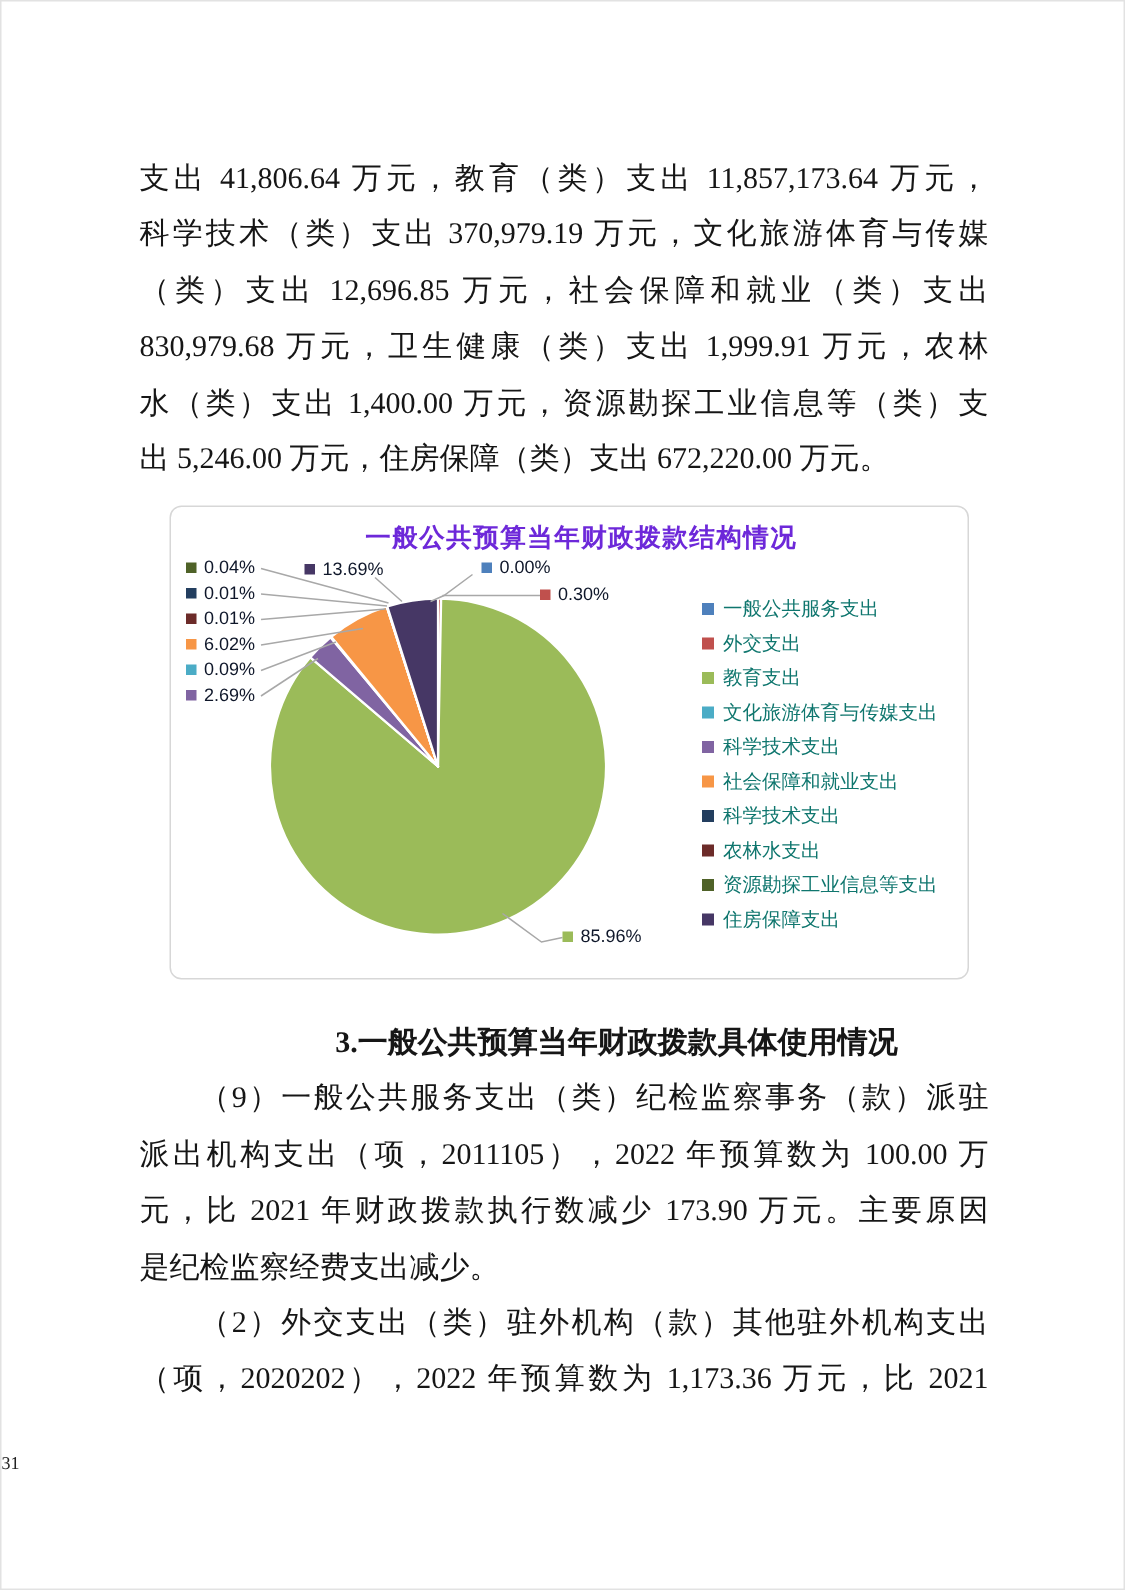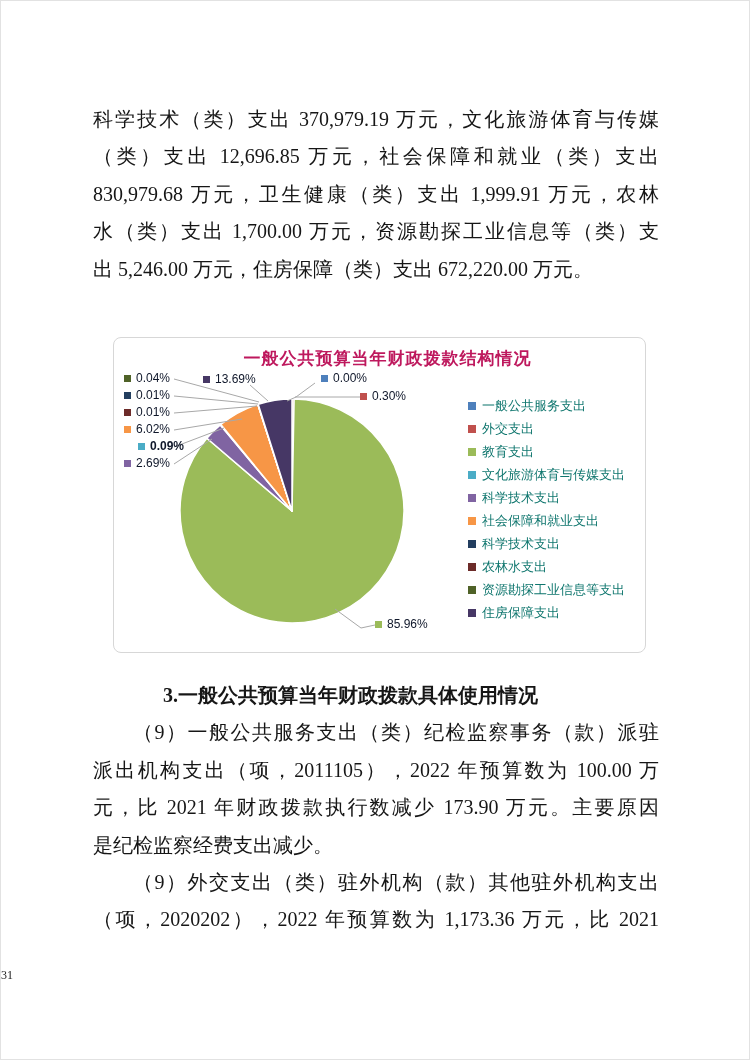--- a/index.html
+++ b/index.html
@@ -13,31 +13,31 @@
   .textblock{position:absolute;left:92px;width:566px;font-size:20px;}
   #para1{top:100px;}
   #section{top:676px;}
   .line{
     height:37.4px;line-height:37.4px;white-space:nowrap;
     text-align:justify;text-align-last:left;
   }
   .line.flush{white-space:normal;text-align-last:justify;}
   .line.indent{text-indent:40px;}
   .heading{
-    height:37.4px;line-height:37.4px;font-weight:bold;text-indent:70px;
+    height:37.4px;line-height:37.4px;font-weight:bold;text-indent:70px;text-align:center;
   }
   
   .chartbox{
     position:absolute;left:112px;top:336px;width:531px;height:314px;
     border:1px solid #d7d7d7;border-radius:8px;background:#fff;
     font-family:"Liberation Sans","DejaVu Sans",sans-serif;
   }
   .chart-title{
     position:absolute;top:9px;left:16px;right:0;text-align:center;
-    font-size:17px;font-weight:600;color:#be185d;letter-spacing:1px;
+    font-size:17px;font-weight:600;color:#6d28d9;letter-spacing:1px;
   }
   .chartbox svg{position:absolute;left:0;top:0;}
   .plabel{
     position:absolute;display:flex;align-items:center;
     font-size:12px;color:#0f172a;white-space:nowrap;
   }
   .plabel .sq{width:7px;height:7px;margin-right:5px;flex:none;}
   .legend{position:absolute;left:354px;top:56px;}
   .legend-item{
     height:23.1px;display:flex;align-items:center;
@@ -49,24 +49,25 @@
     position:absolute;left:0;right:0;top:967px;text-align:left;
     font-size:12px;color:#222;font-family:"Liberation Serif",serif;
   }
 </style>
 </head>
 <body>
 
 <div class="page">
 
   <div id="para1" class="textblock">
+      <div class="line flush">支出 41,806.64 万元，教育（类）支出 11,857,173.64 万元，</div>
       <div class="line flush">科学技术（类）支出 370,979.19 万元，文化旅游体育与传媒</div>
       <div class="line flush">（类）支出 12,696.85 万元，社会保障和就业（类）支出</div>
       <div class="line flush">830,979.68 万元，卫生健康（类）支出 1,999.91 万元，农林</div>
-      <div class="line flush">水（类）支出 1,700.00 万元，资源勘探工业信息等（类）支</div>
+      <div class="line flush">水（类）支出 1,400.00 万元，资源勘探工业信息等（类）支</div>
       <div class="line">出 5,246.00 万元，住房保障（类）支出 672,220.00 万元。</div>
     </div>
 
   <div class="chartbox">
     <div class="chart-title">一般公共预算当年财政拨款结构情况</div>
     <svg id="pie-svg" width="531" height="314" viewBox="0 0 531 314">
         <path d="M 178 173 L 178.00 61.00 A 112 112 0 0 1 180.11 61.02 Z" fill="#C0504D" stroke="#ffffff" stroke-width="1.5" stroke-linejoin="round"></path>
         <path d="M 178 173 L 180.11 61.02 A 112 112 0 1 1 92.88 100.21 Z" fill="#9BBB59" stroke="#ffffff" stroke-width="1.5" stroke-linejoin="round"></path>
         <path d="M 178 173 L 92.88 100.21 A 112 112 0 0 1 106.34 86.93 Z" fill="#8064A2" stroke="#ffffff" stroke-width="1.5" stroke-linejoin="round"></path>
         <path d="M 178 173 L 106.34 86.93 A 112 112 0 0 1 106.83 86.52 Z" fill="#4BACC6" stroke="#ffffff" stroke-width="1.5" stroke-linejoin="round"></path>
@@ -96,21 +97,21 @@
           <span>0.30%</span>
         </div>
         <div class="plabel" style="left: 261px; top: 279px;">
           <span class="sq" style="background: rgb(155, 187, 89);"></span>
           <span>85.96%</span>
         </div>
         <div class="plabel" style="left: 10px; top: 118px;">
           <span class="sq" style="background: rgb(128, 100, 162);"></span>
           <span>2.69%</span>
         </div>
-        <div class="plabel" style="left: 24px; top: 101px; font-weight: bold;">
+        <div class="plabel" style="left: 10px; top: 101px;">
           <span class="sq" style="background: rgb(75, 172, 198);"></span>
           <span>0.09%</span>
         </div>
         <div class="plabel" style="left: 10px; top: 84px;">
           <span class="sq" style="background: rgb(247, 150, 70);"></span>
           <span>6.02%</span>
         </div>
         <div class="plabel" style="left: 10px; top: 50px;">
           <span class="sq" style="background: rgb(35, 62, 95);"></span>
           <span>0.01%</span>
@@ -174,19 +175,19 @@
 
   <div id="section" class="textblock">
     <div class="heading">3.一般公共预算当年财政拨款具体使用情况</div>
     <div id="para2">
         <div class="line flush indent">（9）一般公共服务支出（类）纪检监察事务（款）派驻</div>
         <div class="line flush">派出机构支出（项，2011105），2022 年预算数为 100.00 万</div>
         <div class="line flush">元，比 2021 年财政拨款执行数减少 173.90 万元。主要原因</div>
         <div class="line">是纪检监察经费支出减少。</div>
       </div>
     <div id="para3">
-        <div class="line flush indent">（9）外交支出（类）驻外机构（款）其他驻外机构支出</div>
+        <div class="line flush indent">（2）外交支出（类）驻外机构（款）其他驻外机构支出</div>
         <div class="line flush">（项，2020202），2022 年预算数为 1,173.36 万元，比 2021</div>
       </div>
   </div>
 
   <div class="pagenum">31</div>
 </div>
 
 </body></html>

